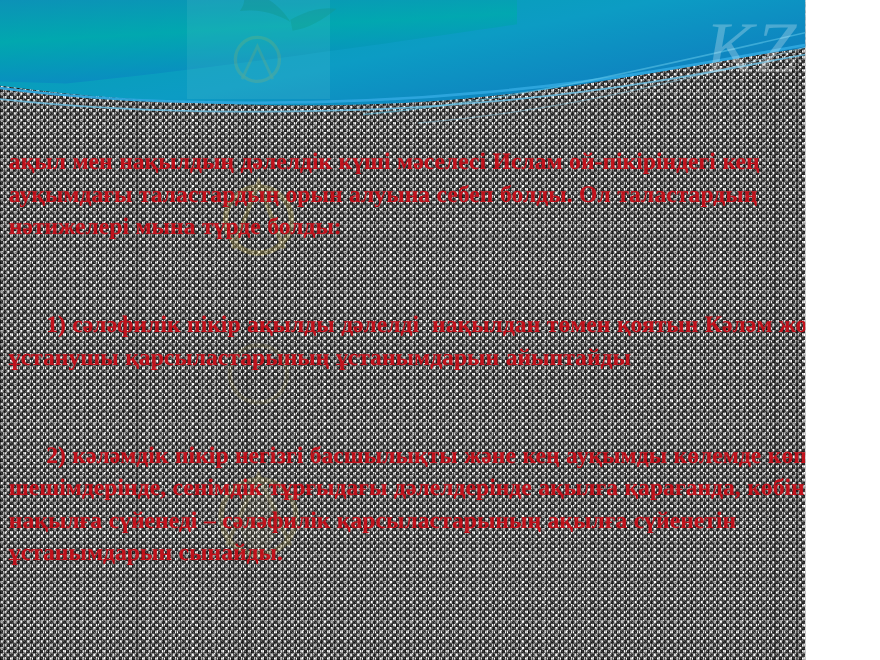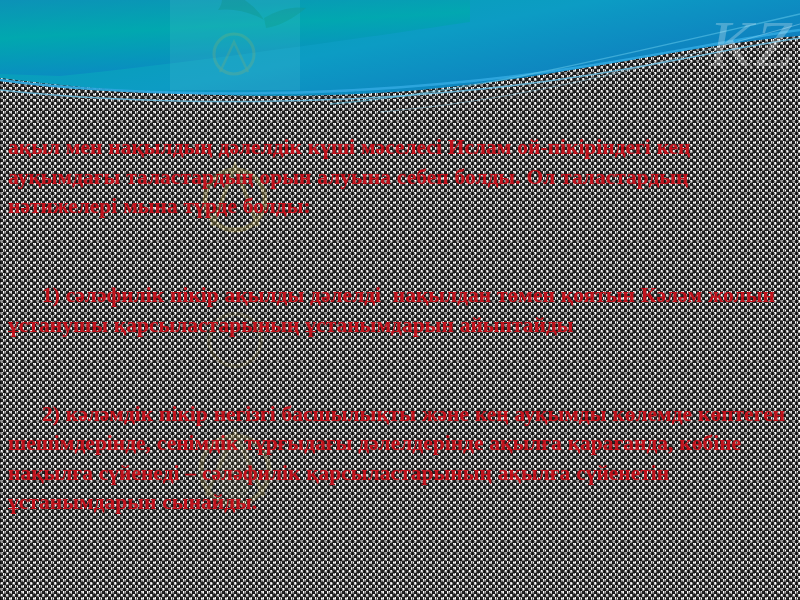--- a/index.html
+++ b/index.html
@@ -9,21 +9,21 @@
   body {
     width: 800px;
     height: 600px;
     overflow: hidden;
     font-family: "Liberation Serif", serif;
     background: #ffffff;
   }
 
   #slide {
     position: relative;
-    width: 800px;
+    width: 732px;
     height: 600px;
     overflow: hidden;
     background: #ffffff;
   }
 
   
   .dither-bg {
     position: absolute;
     left: 0; top: 0;
     width: 800px; height: 600px;

